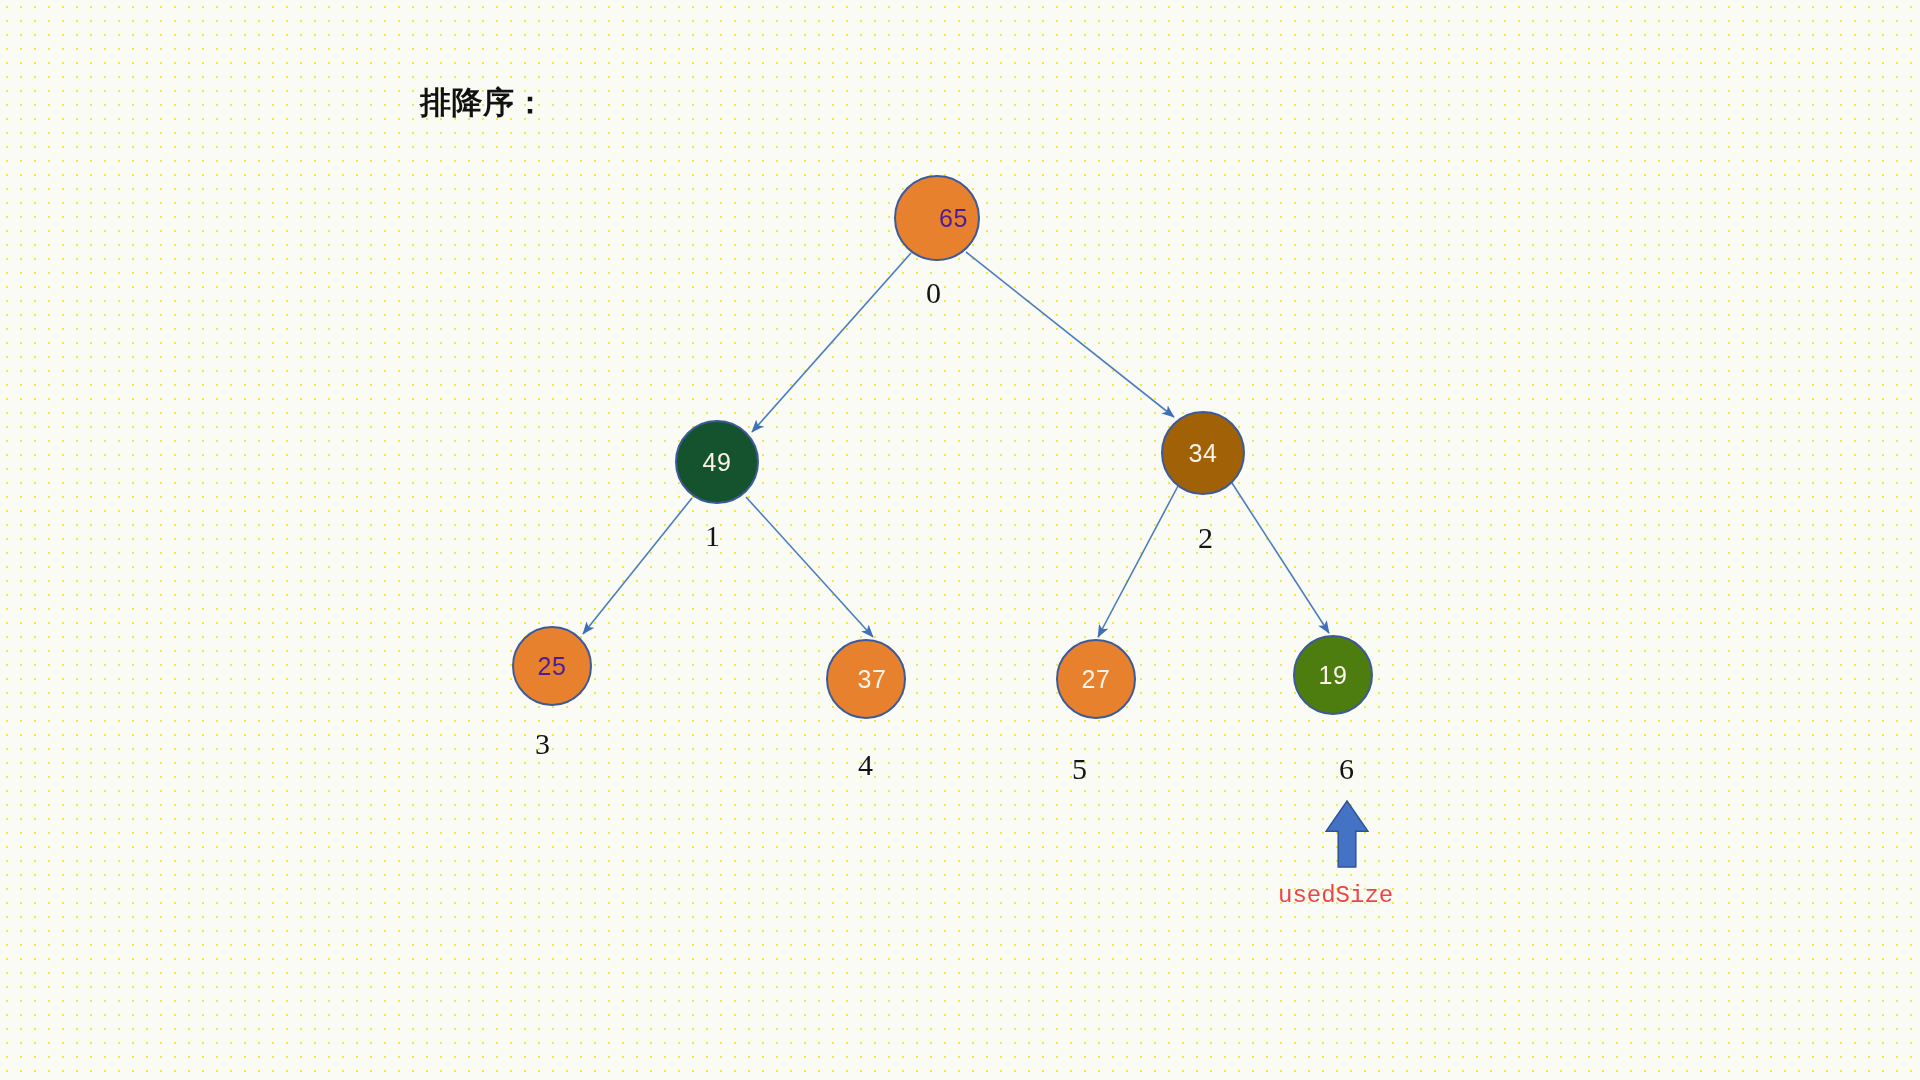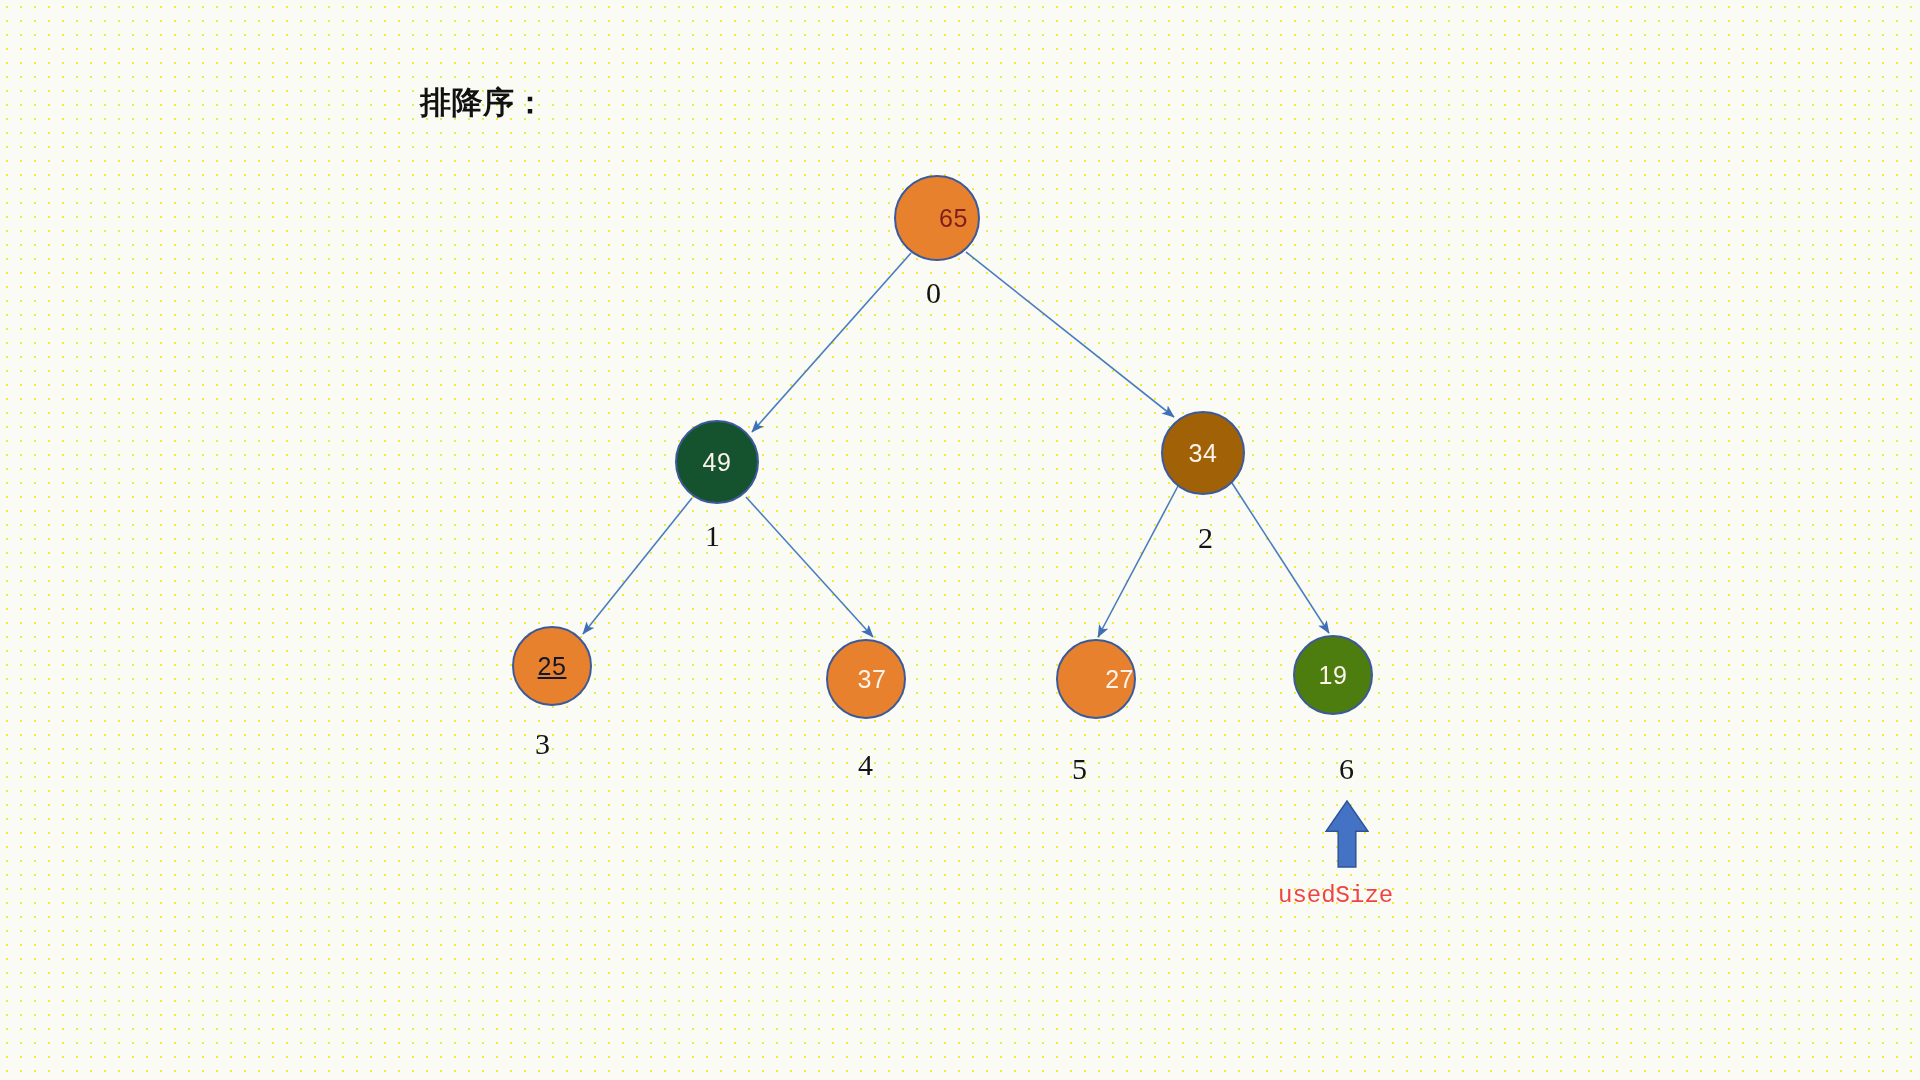--- a/index.html
+++ b/index.html
@@ -109,35 +109,35 @@
         <line x1="966" y1="252" x2="1174" y2="417" stroke="#4a7ebb" stroke-width="1.6" marker-end="url(#arrowhead)"></line>
         <line x1="692" y1="498" x2="583" y2="634" stroke="#4a7ebb" stroke-width="1.6" marker-end="url(#arrowhead)"></line>
         <line x1="746" y1="497" x2="873" y2="637" stroke="#4a7ebb" stroke-width="1.6" marker-end="url(#arrowhead)"></line>
         <line x1="1178" y1="486" x2="1098" y2="637" stroke="#4a7ebb" stroke-width="1.6" marker-end="url(#arrowhead)"></line>
         <line x1="1232" y1="483" x2="1329" y2="633" stroke="#4a7ebb" stroke-width="1.6" marker-end="url(#arrowhead)"></line>
       </g>
   </svg>
 
   <div id="nodes-group">
       <div class="tree-node" style="left: 894px; top: 175px; width: 86px; height: 86px; background-color: rgb(232, 129, 45); border-color: rgb(60, 90, 153);">
-        <span class="node-value" style="color: #7f1d1d; margin-left: 33px;">65</span>
+        <span class="node-value" style="color: #4c1d95; margin-left: 33px;">65</span>
       </div>
       <div class="tree-node" style="left: 675px; top: 420px; width: 84px; height: 84px; background-color: #14532d; border-color: rgb(60, 90, 153);">
         <span class="node-value" style="color: rgb(253, 243, 234);">49</span>
       </div>
       <div class="tree-node" style="left: 1161px; top: 411px; width: 84px; height: 84px; background-color: #a16207; border-color: rgb(60, 90, 153);">
         <span class="node-value" style="color: rgb(253, 243, 234);">34</span>
       </div>
       <div class="tree-node" style="left: 512px; top: 626px; width: 80px; height: 80px; background-color: rgb(232, 129, 45); border-color: rgb(60, 90, 153);">
-        <span class="node-value" style="color: #0f172a; text-decoration: underline;">25</span>
+        <span class="node-value" style="color: #4c1d95;">25</span>
       </div>
       <div class="tree-node" style="left: 826px; top: 639px; width: 80px; height: 80px; background-color: rgb(232, 129, 45); border-color: rgb(60, 90, 153);">
         <span class="node-value" style="color: rgb(253, 243, 234); margin-left: 12px;">37</span>
       </div>
-      <div class="tree-node" style="left: 1056px; top: 639px; width: 80px; height: 80px; background-color: rgb(232, 129, 45); border-color: rgb(60, 90, 153); justify-content: flex-end;">
+      <div class="tree-node" style="left: 1056px; top: 639px; width: 80px; height: 80px; background-color: rgb(232, 129, 45); border-color: rgb(60, 90, 153);">
         <span class="node-value" style="color: rgb(253, 243, 234);">27</span>
       </div>
       <div class="tree-node" style="left: 1293px; top: 635px; width: 80px; height: 80px; background-color: #4d7c0f; border-color: rgb(60, 90, 153);">
         <span class="node-value" style="color: rgb(253, 243, 234);">19</span>
       </div>
     </div>
 
   <div id="indices-group">
       <div class="index-label" style="left: 926px; top: 276px; color: rgb(20, 20, 20);">0</div>
       <div class="index-label" style="left: 705px; top: 519px; color: rgb(20, 20, 20);">1</div>

